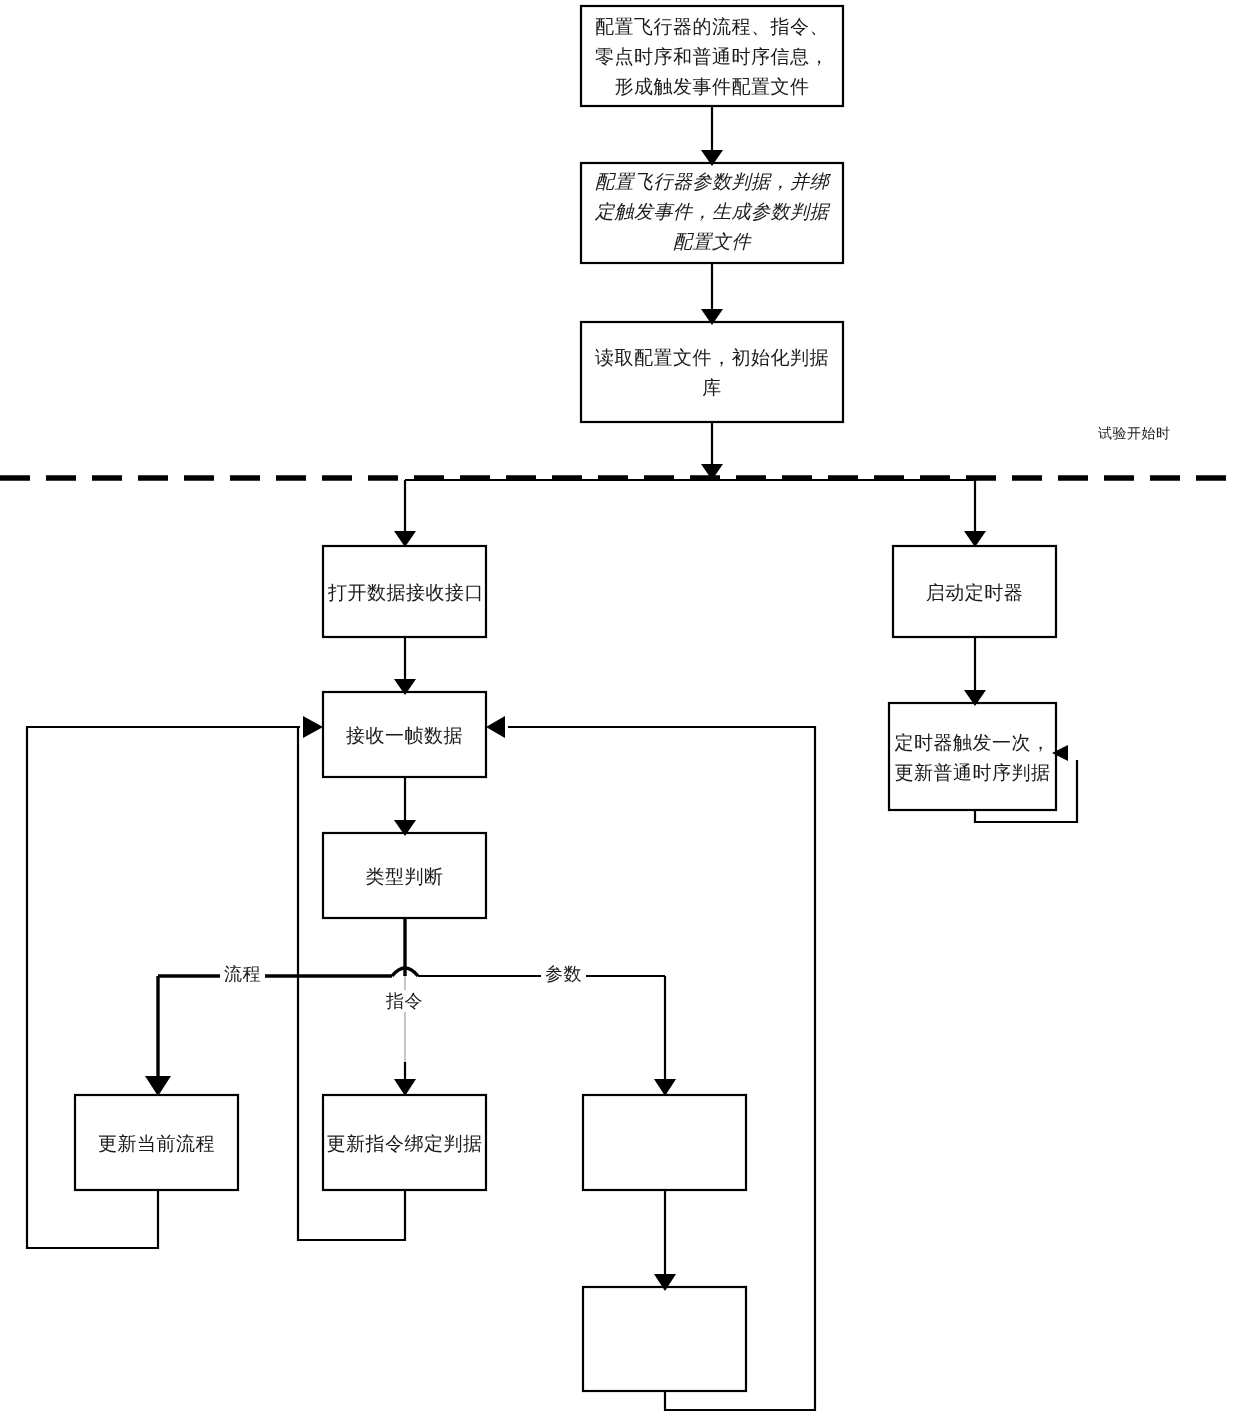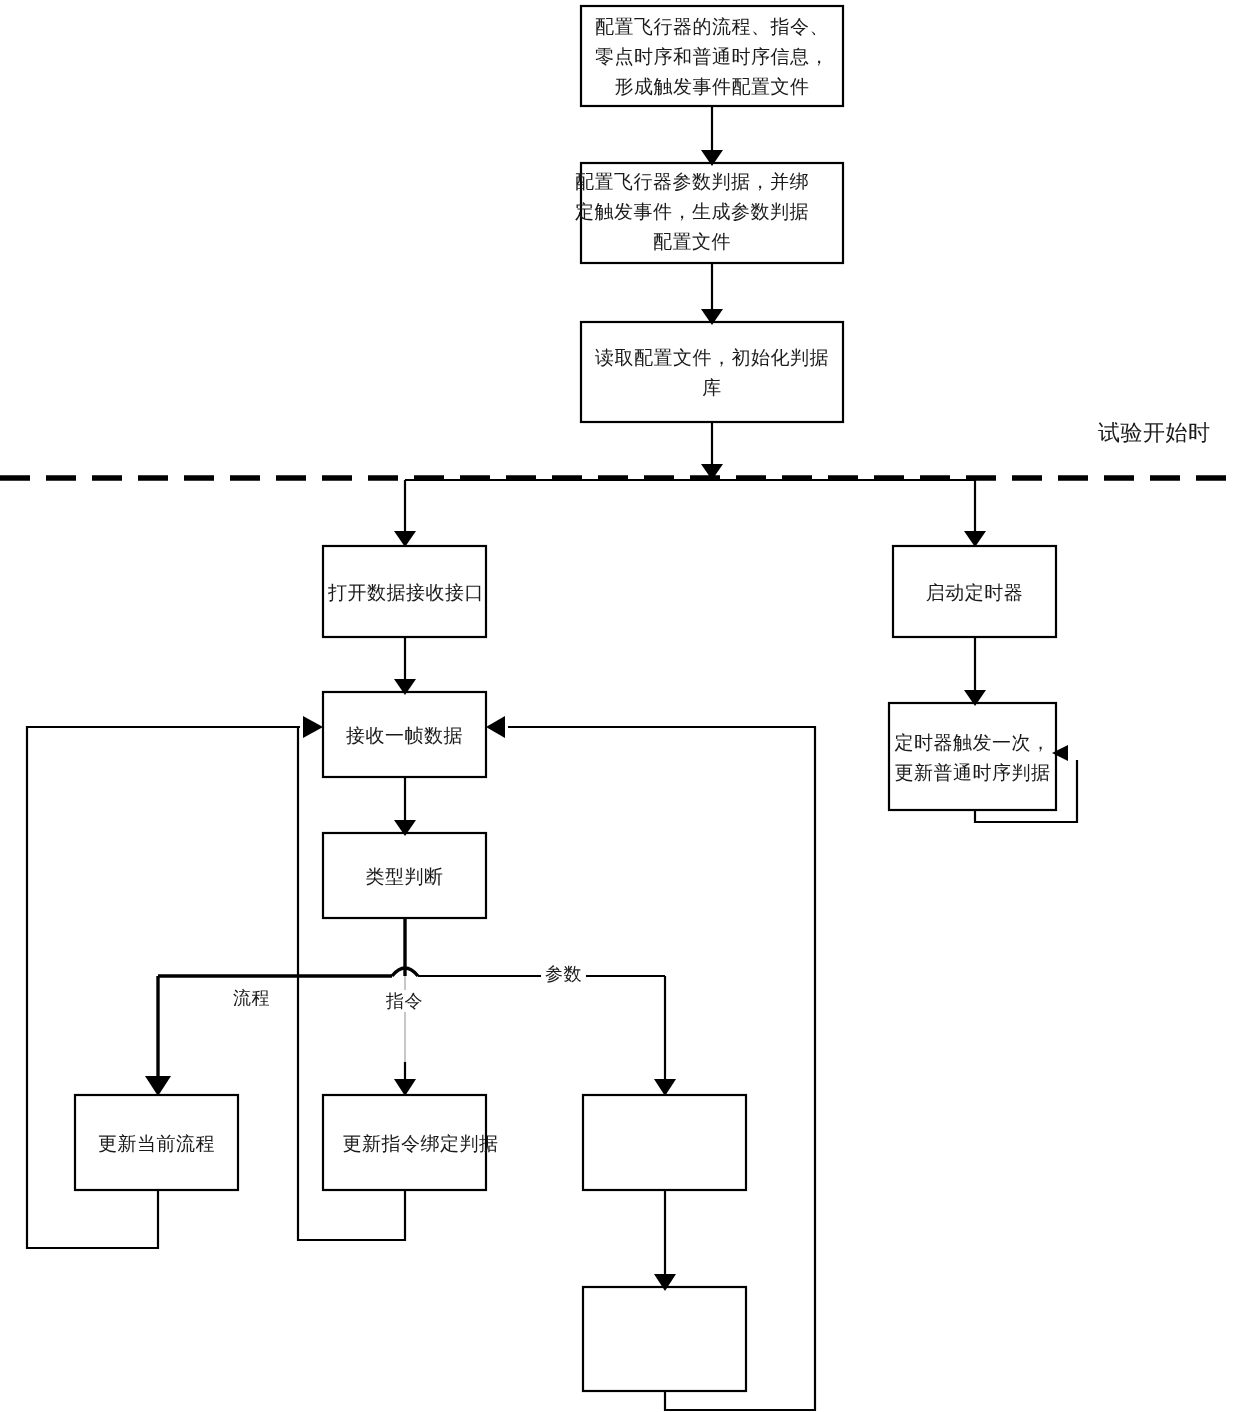--- a/index.html
+++ b/index.html
@@ -81,21 +81,21 @@
     line-height: 22px;
     font-family: "DejaVu Sans", "Liberation Sans", sans-serif;
     background: #ffffff;
     padding: 0 4px;
     white-space: nowrap;
     letter-spacing: 0.5px;
   }
   .section-label {
     position: absolute;
     color: #1a1a1a;
-    font-size: 22px;
+    font-size: 14px;
     line-height: 24px;
     font-family: "DejaVu Sans", "Liberation Sans", sans-serif;
     white-space: nowrap;
     letter-spacing: 0.5px;
   }
 </style>
 </head>
 <body>
 
 <div id="flow-root">
@@ -175,41 +175,41 @@
 
     <path class="edge" d="M 405 1190 L 405 1240 L 298 1240 L 298 727"></path>
 
     <path class="edge" d="M 665 1391 L 665 1410 L 815 1410 L 815 727 L 508 727"></path>
     <polygon class="arrowhead" points="505,716 505,738 486,727"></polygon>
 
   </svg>
 
   <div class="box-label" style="left:589px; top:6px; width:246px; height:100px;">配置飞行器的流程、指令、零点时序和普通时序信息，形成触发事件配置文件</div>
 
-  <div class="box-label" style="left:569px; top:163px; width:246px; height:96px;">配置飞行器参数判据，并绑定触发事件，生成参数判据配置文件</div>
+  <div class="box-label" style="left:589px; top:163px; width:246px; height:96px;font-style:italic;">配置飞行器参数判据，并绑定触发事件，生成参数判据配置文件</div>
 
   <div class="box-label" style="left:587px; top:322px; width:250px; height:100px;">读取配置文件，初始化判据库</div>
 
   <div class="box-label" style="left:325px; top:546px; width:162px; height:91px;">打开数据接收接口</div>
 
   <div class="box-label" style="left:895px; top:546px; width:159px; height:91px;">启动定时器</div>
 
   <div class="box-label" style="left:325px; top:692px; width:159px; height:85px;">接收一帧数据</div>
 
   <div class="box-label" style="left:892px; top:703px; width:161px; height:107px;text-align:center;">定时器触发一次，更新普通时序判据</div>
 
   <div class="box-label" style="left:325px; top:833px; width:159px; height:85px;">类型判断</div>
 
   <div class="box-label" style="left:77px; top:1095px; width:159px; height:95px;">更新当前流程</div>
 
-  <div class="box-label" style="left:325px; top:1095px; width:159px; height:95px;margin-left:16px;">更新指令绑定判据</div>
-
-
-
-  <div class="edge-label" style="left:229px; top:963px;margin-top:24px;">流程</div>
+  <div class="box-label" style="left:325px; top:1095px; width:159px; height:95px;">更新指令绑定判据</div>
+
+
+
+  <div class="edge-label" style="left:220px; top:963px;">流程</div>
 
   <div class="edge-label" style="left:382px; top:990px;">指令</div>
 
   <div class="edge-label" style="left:541px; top:963px;">参数</div>
 
   <div class="section-label" style="left:1098px; top:421px;">试验开始时</div>
 
 </div>
 
 </body></html>

